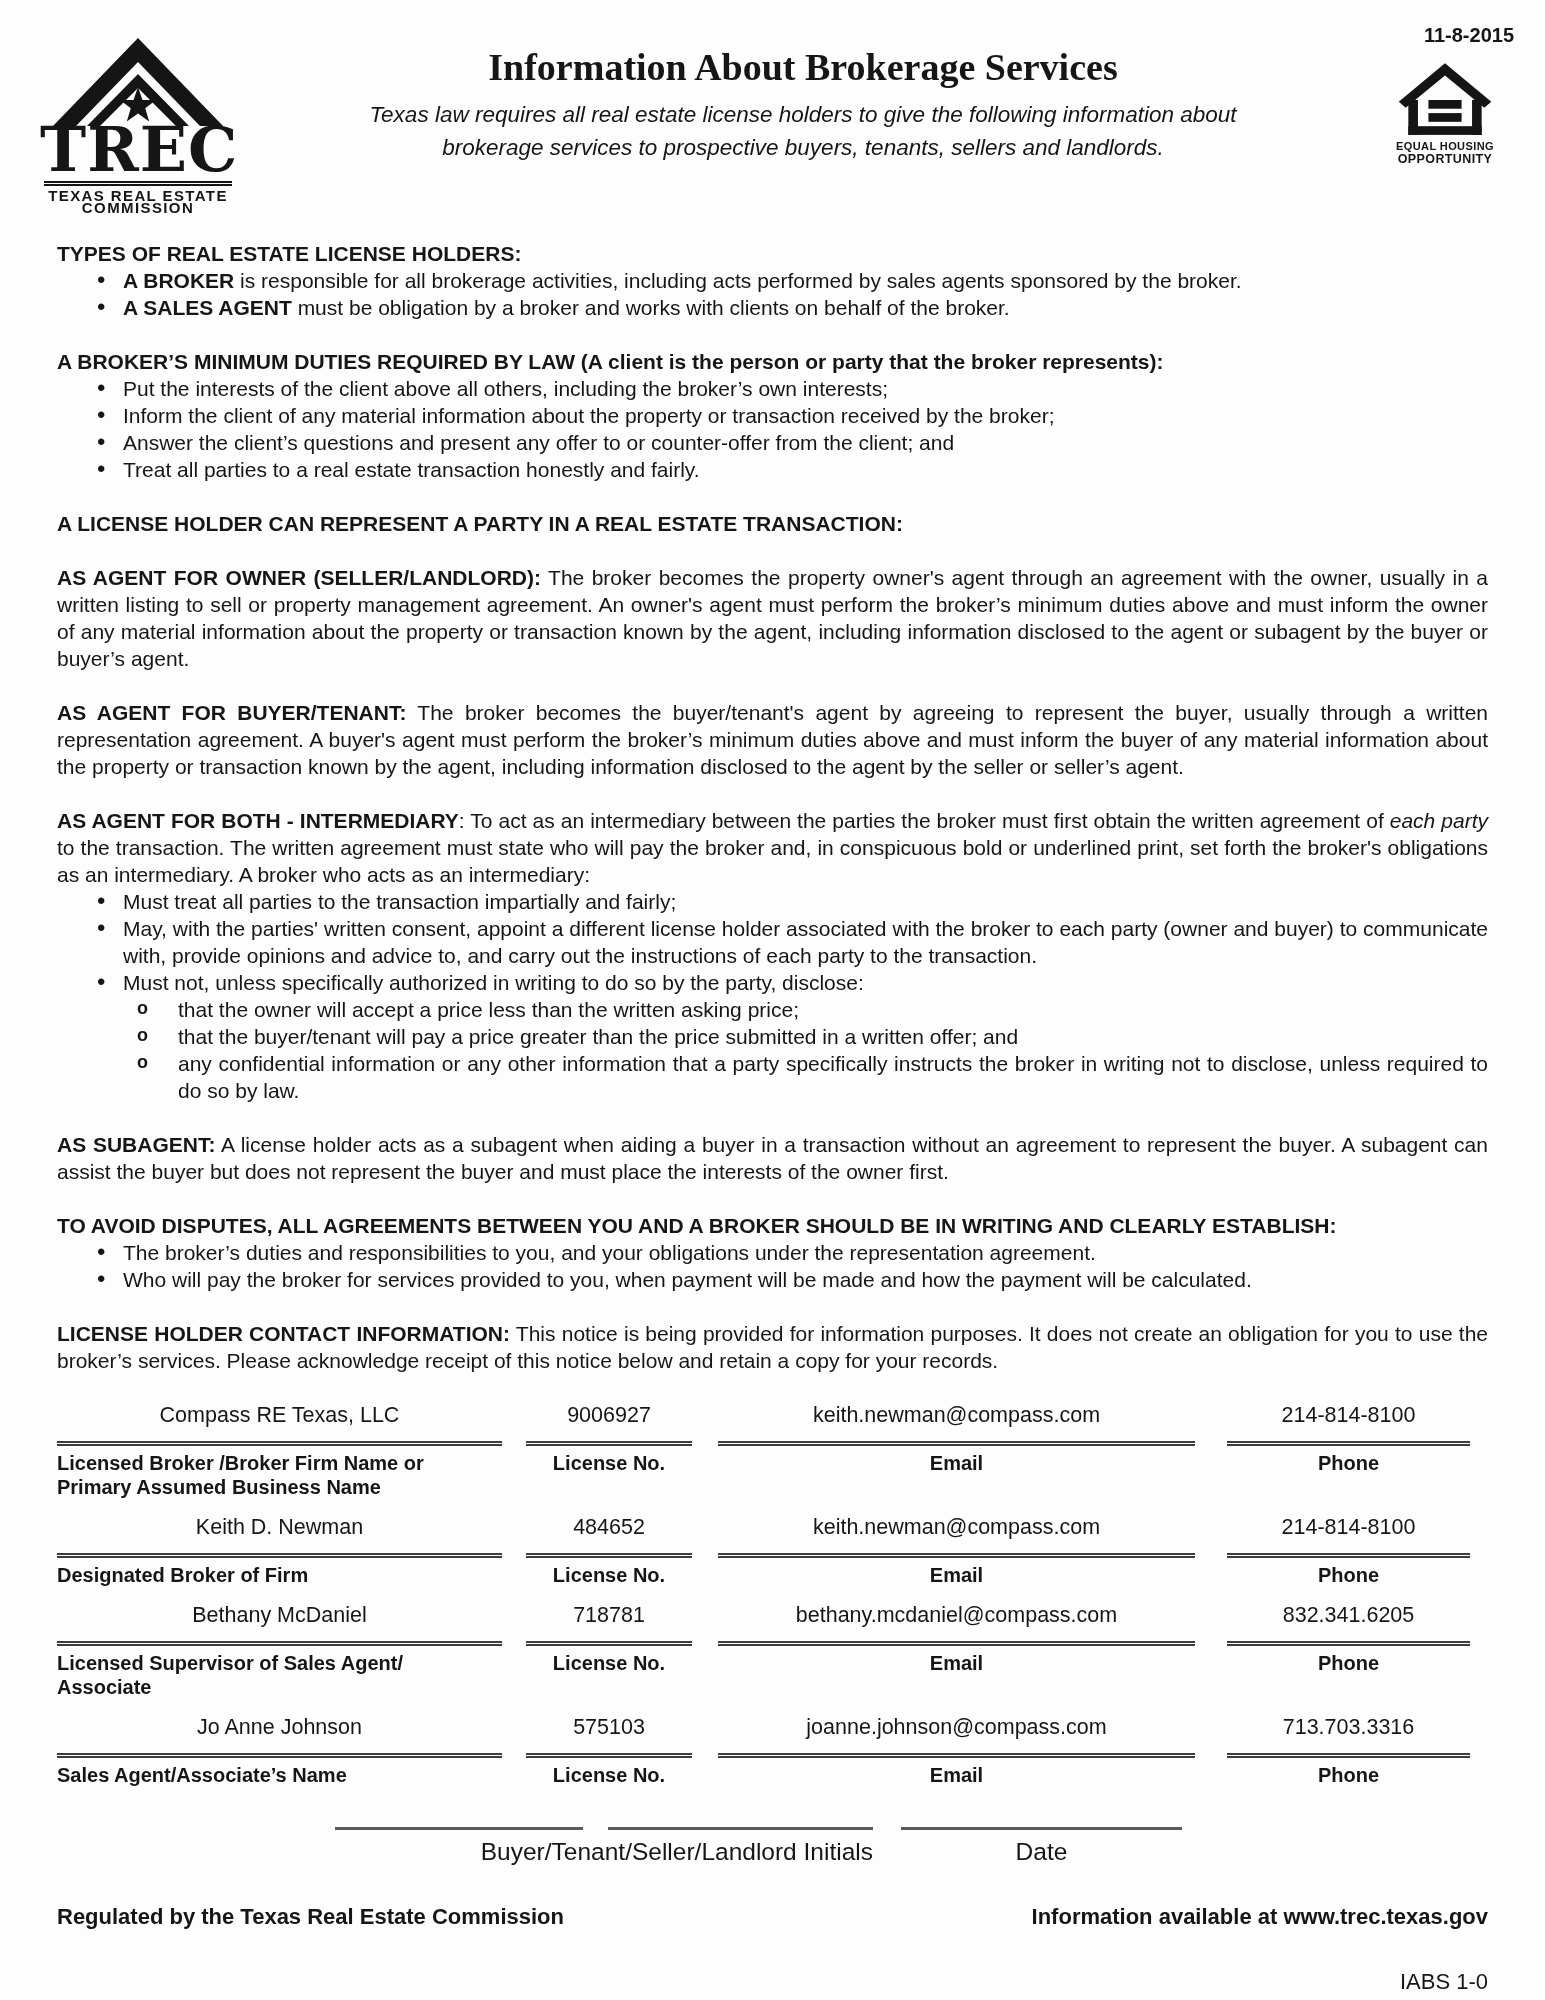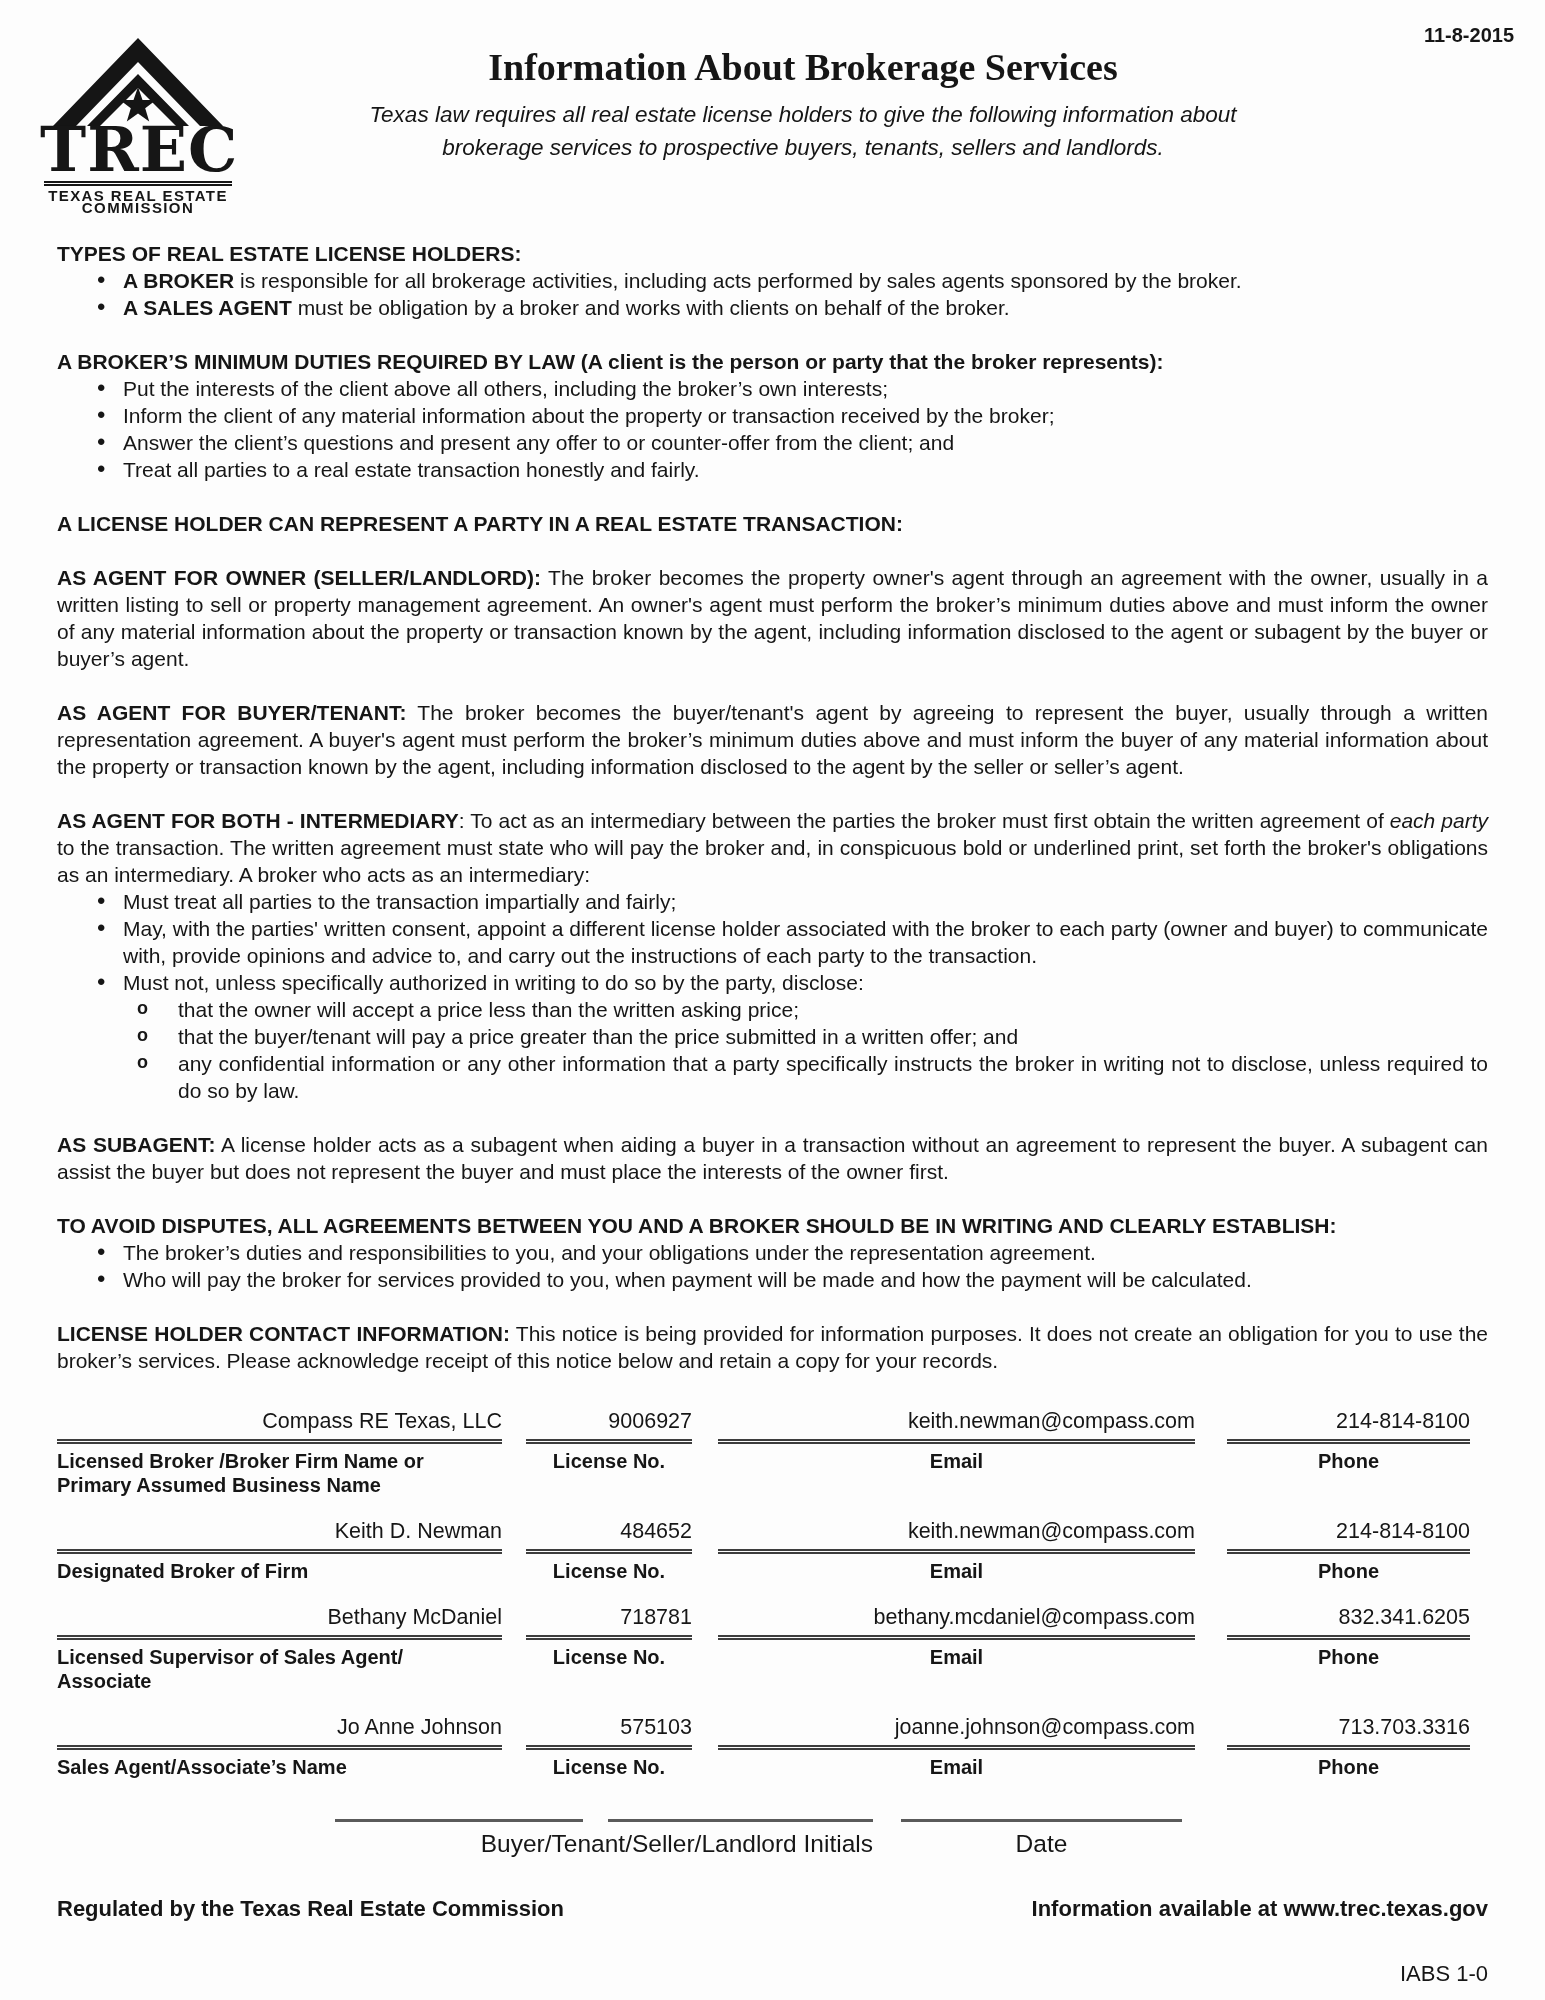--- a/index.html
+++ b/index.html
@@ -30,21 +30,21 @@
   .lead { font-weight:bold; }
   .it { font-style:italic; }
   .just { text-align:justify; }
   .bullet { position:relative; padding-left:66px; }
   .bullet::before { content:"\2022"; position:absolute; left:40px; top:-1px; font-size:24px; }
   .sub { position:relative; padding-left:121px; }
   .sub::before { content:"o"; position:absolute; left:80px; top:-1px; font-weight:bold; font-size:18px; }
   
   .contacts { margin-top:6px; }
   .c-row { display:grid; grid-template-columns:445px 24px 166px 26px 477px 32px 243px; margin-bottom:14px; }
-  .c-val { text-align:right; font-size:21.5px; line-height:28px; padding-bottom:0; min-height:32px;margin-top:6px; }
+  .c-val { text-align:center; font-size:21.5px; line-height:28px; padding-bottom:8px; min-height:32px; }
   .c-line { height:0; border-top:5px double #3d3d3d; }
   .c-lab { font-weight:bold; font-size:20px; line-height:24px; padding-top:5px; }
   .c-lab.center { text-align:center; }
   .name-lab { max-width:392px; }
   
   .sig { margin-top:40px; }
   .sig-lines { display:flex; margin-left:278px; }
   .sig-line { height:0; border-top:3px solid #5a5a5a; }
   .sl1 { width:248px; } .sg1 { width:25px; } .sl2 { width:265px; } .sg2 { width:28px; } .sl3 { width:281px; }
   .sig-labels { display:flex; margin-left:278px; margin-top:7px; font-size:24.5px; line-height:30px; }
@@ -72,20 +72,32 @@
       <div class="trec-cap">TEXAS REAL ESTATE COMMISSION</div>
     </div>
 
     <div class="hdr-mid">
       <h1 class="title">Information About Brokerage Services</h1>
       <p class="subtitle">Texas law requires all real estate license holders to give the following information about brokerage services to prospective buyers, tenants, sellers and landlords.</p>
     </div>
 
     <div class="hdr-right">
       <div class="date">11-8-2015</div>
+      <div class="eho">
+        <svg width="96" height="74" viewBox="0 0 110 84">
+          <polygon fill="#151515" points="55,0 108,44 100,51 55,14 10,51 2,44"></polygon>
+          <rect fill="#151515" x="13" y="42" width="11" height="40"></rect>
+          <rect fill="#151515" x="86" y="42" width="11" height="40"></rect>
+          <rect fill="#151515" x="13" y="72" width="84" height="10"></rect>
+          <rect fill="#151515" x="36" y="42" width="38" height="10"></rect>
+          <rect fill="#151515" x="36" y="57" width="38" height="10"></rect>
+        </svg>
+        <div class="eho-t1">EQUAL HOUSING</div>
+        <div class="eho-t2">OPPORTUNITY</div>
+      </div>
     </div>
   </div>
 
   <div class="sec">
     <div class="hd">TYPES OF REAL ESTATE LICENSE HOLDERS:</div>
     <div class="bullet"><span class="lead">A BROKER</span><span> is responsible for all brokerage activities, including acts performed by sales agents sponsored by the broker.</span></div>
     <div class="bullet"><span class="lead">A SALES AGENT</span><span> must be obligation by a broker and works with clients on behalf of the broker.</span></div>
   </div>
 
   <div class="sec">

